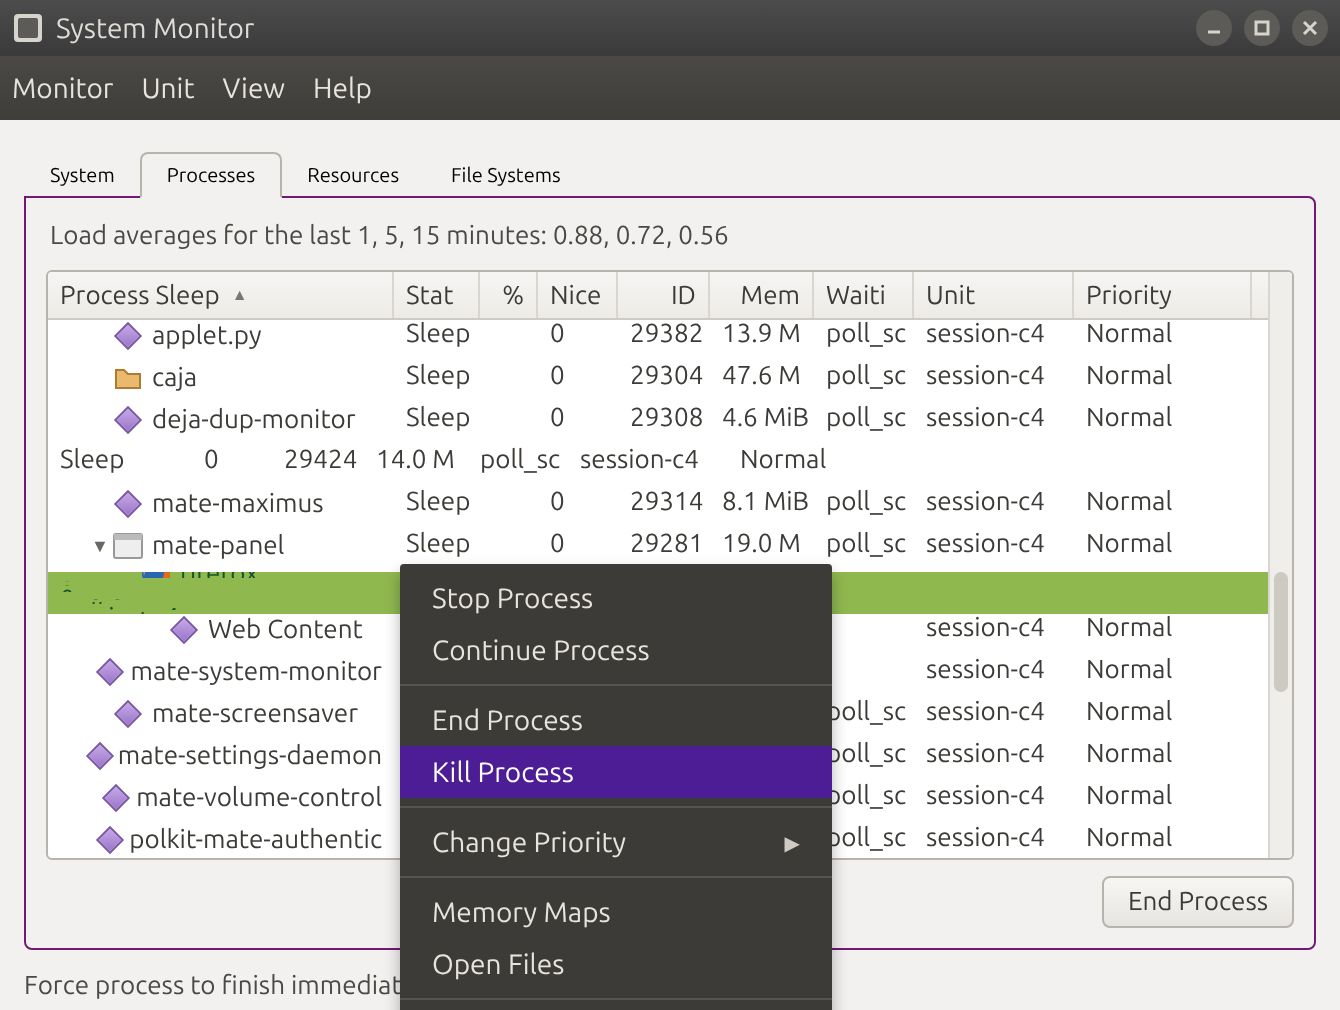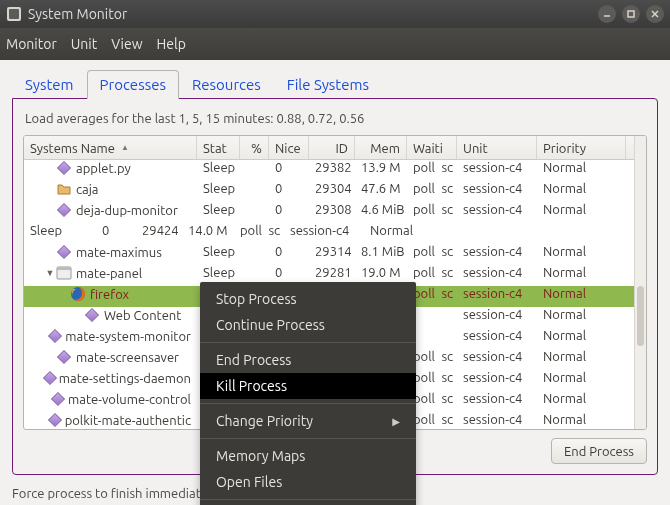--- a/index.html
+++ b/index.html
@@ -6,56 +6,56 @@
   html, body { margin: 0; padding: 0; background: #f2f1f0; }
   .window { width: 670px; height: 505px; background: #f2f1f0; position: relative; display: flex; flex-direction: column; overflow: hidden; }
   .titlebar { height: 28px; background: linear-gradient(to bottom, #4c4c4c, #3a3a3a); color: #dfdcd8; display: flex; align-items: center; padding: 0 6px; font-size: 14px; }
   .titlebar .icon { width: 16px; height: 16px; margin-right: 6px; display: inline-flex; align-items: center; justify-content: center; }
   .titlebar .title { flex: 1; }
   .titlebar .winbtn { width: 18px; height: 18px; border-radius: 9px; background: #5c5b57; margin-left: 6px; display: inline-flex; align-items: center; justify-content: center; color: #d7d3cd; font-size: 10px; }
   .menubar { height: 22px; background: linear-gradient(to bottom,#4a4945,#3e3d39); display: flex; align-items: center; padding: 16px 6px; color: #e7e3dd; font-size: 14px; }
   .menubar .menuitem { margin-right: 14px; cursor: default; }
   .content { flex: 1; padding: 8px 12px 6px 12px; display: flex; flex-direction: column; position: relative; }
   .tabs { display: flex; align-items: flex-end; height: 30px; }
-  .tab { padding: 5px 12px; font-size: 15px; color: #1d4ed8; border: 1px solid transparent; border-bottom: none; cursor: default; }
+  .tab { padding: 5px 12px; font-size: 10px; color: #000000; border: 1px solid transparent; border-bottom: none; cursor: default; }
   .tab.active { background: #f2f1f0; border: 1px solid #b8b4ad; border-bottom: 1px solid #f2f1f0; border-radius: 4px 4px 0 0; position: relative; top: 1px; z-index: 2; }
   .tabpane { border: 1px solid #701a75; border-radius: 0 4px 4px 4px; background: #f2f1f0; padding: 8px 10px 10px 10px; display: flex; flex-direction: column; flex: 1; }
   .loadavg { font-size: 13px; color: #4a4945; margin: 4px 2px 10px 2px; }
   .tablewrap { border: 1px solid #b8b4ad; border-radius: 3px; background: #fff; flex: 1; overflow: hidden; position: relative; display: flex; }
   .tablewrap .inner { flex: 1; overflow: hidden; position: relative; }
   .thead { display: flex; background: linear-gradient(to bottom,#f6f5f3,#ecebe8); border-bottom: 1px solid #cfcbc4; height: 24px; font-size: 13px; color: #3c3b37; }
   .th { border-right: 1px solid #d9d6cf; padding: 3px 6px; display: flex; align-items: center; overflow: hidden; white-space: nowrap; }
   .th.sort::after { content: "▲"; font-size: 8px; margin-left: 6px; color: #7a776f; }
   .c-name { width: 173px; }
   .c-stat { width: 43px; }
   .c-pct  { width: 29px; justify-content: flex-end; }
   .c-nice { width: 40px; }
   .c-id   { width: 46px; justify-content: flex-end; }
   .c-mem  { width: 52px; justify-content: flex-end; }
   .c-wait { width: 50px; }
   .c-unit { width: 80px; }
   .c-prio { width: 89px; }
   .tbody { position: absolute; left:0; right:0; top:24px; bottom:0; overflow: hidden; }
   .row { display: flex; height: 21px; font-size: 13px; color: #3c3b37; align-items: flex-start; }
   .row .cell { overflow: hidden; white-space: nowrap; padding: 0 6px; }
-  .row.selected { background: #8fb94f; color: #7f1d1d; }
+  .row.selected { background: #8fb94f; color: #14532d; flex-direction: column; }
   .namecell { display: flex; align-items: center; }
   .indent { display: inline-block; }
   .expander { width: 12px; display: inline-flex; justify-content: center; color: #6a6863; font-size: 9px; }
   .picon { width: 16px; height: 16px; margin-right: 4px; display: inline-flex; align-items: center; justify-content: center; }
   .diamond { width: 10px; height: 10px; transform: rotate(45deg); background: linear-gradient(135deg,#c7a8e8,#9a76c9); border: 1px solid #7b5aa6; }
   .scrollbar { width: 12px; background: #efeeeb; border-left: 1px solid #d9d6cf; position: relative; }
   .scrollbar .thumb { position: absolute; left: 2px; right: 2px; top: 150px; height: 60px; background: #cdcac2; border-radius: 6px; }
   .buttonrow { display: flex; justify-content: flex-end; margin-top: 8px; }
   .btn { background: linear-gradient(to bottom,#f7f6f4,#e7e5e0); border: 1px solid #b8b4ad; border-radius: 4px; padding: 5px 12px; font-size: 13px; color: #3c3b37; }
   .statusbar { height: 24px; font-size: 13px; color: #4a4945; padding: 2px 12px; display: flex; align-items: center; }
   
   .context { position: absolute; background: #3c3b37; color: #e7e3dd; font-size: 14px; padding: 4px 0; border-radius: 2px; box-shadow: 0 4px 8px rgba(0,0,0,0.3); width: 216px; }
   .context .citem { padding: 5px 16px; white-space: nowrap; cursor: default; display: flex; align-items: center; }
-  .context .citem.hl { background: #000000; color: #fff; }
+  .context .citem.hl { background: #4c1d95; color: #fff; }
   .context .sep { height: 1px; background: #555450; margin: 4px 0; }
   .context .arrow { margin-left: auto; font-size: 10px; color: #cfcbc4; }
 </style>
 </head>
 <body>
 
 <div class="window">
 
   <div class="titlebar">
     <span class="icon">
@@ -97,21 +97,21 @@
         <div class="tab">Resources</div>
         <div class="tab">File Systems</div>
       </div>
 
     <div class="tabpane">
       <div class="loadavg">Load averages for the last 1, 5, 15 minutes: 0.88, 0.72, 0.56</div>
 
       <div class="tablewrap">
         <div class="inner">
           <div class="thead" id="thead">
-              <div class="th c-name sort">Systems Name</div>
+              <div class="th c-name sort">Process Sleep</div>
               <div class="th c-stat">Stat</div>
               <div class="th c-pct">%</div>
               <div class="th c-nice">Nice</div>
               <div class="th c-id">ID</div>
               <div class="th c-mem">Mem</div>
               <div class="th c-wait">Waiti</div>
               <div class="th c-unit">Unit</div>
               <div class="th c-prio">Priority</div>
             </div>
           <div class="tbody" id="tbody">

